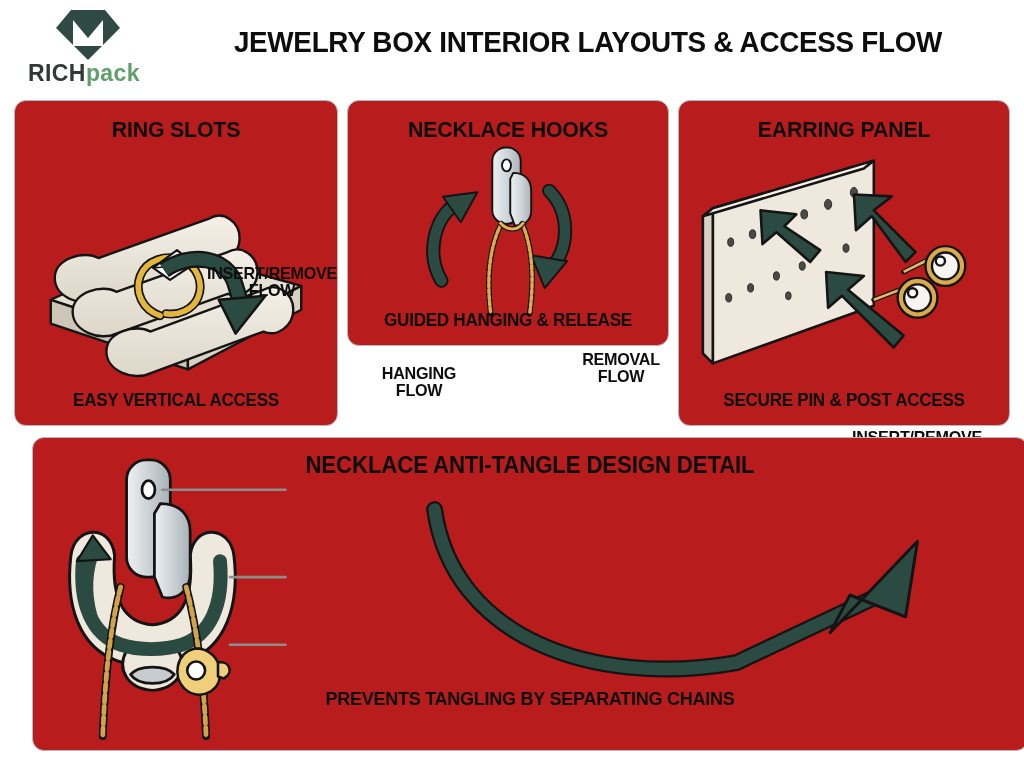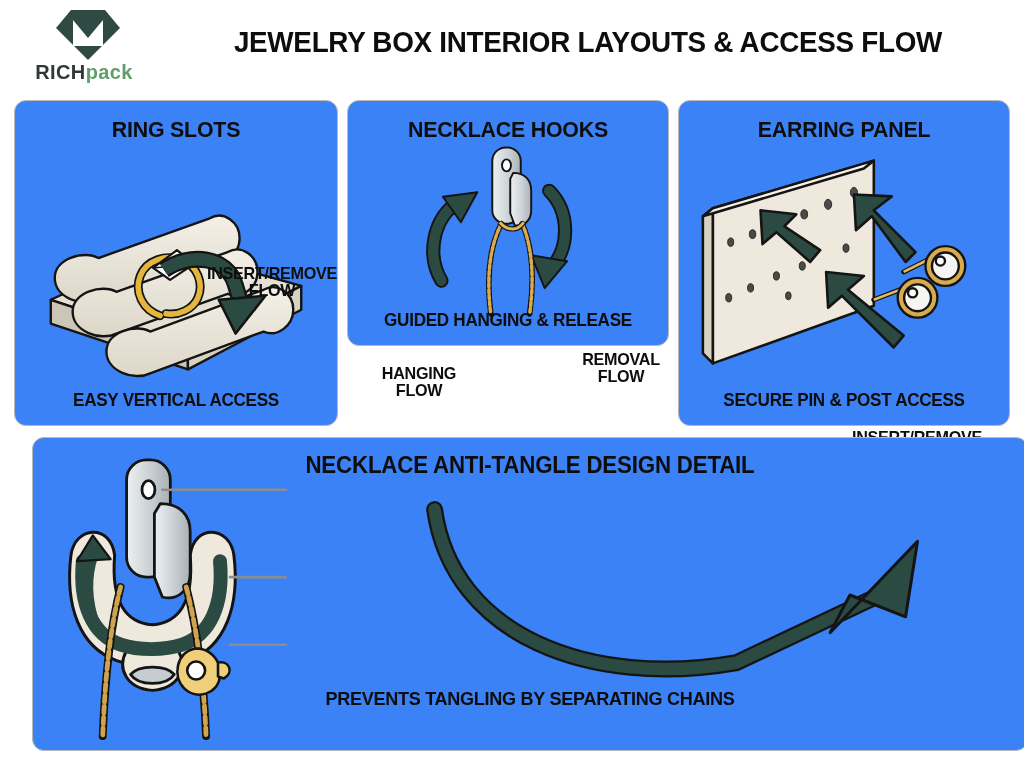--- a/index.html
+++ b/index.html
@@ -12,35 +12,35 @@
     overflow:hidden;
     position:relative;
   }
   .stage{position:relative;width:1024px;height:765px;}
 
   
   .header{position:absolute;left:0;top:0;width:1024px;height:96px;}
   .logo{position:absolute;left:18px;top:6px;width:132px;height:86px;}
   .logo-mark{position:absolute;left:36px;top:2px;width:68px;height:54px;}
   .logo-text{position:absolute;left:0;top:56px;width:132px;text-align:center;
-    font-size:20px;font-weight:700;letter-spacing:.4px;line-height:1;}
+    font-size:23px;font-weight:700;letter-spacing:.4px;line-height:1;}
   .lt-rich{color:#2f3a36;}
   .lt-pack{color:#5fa06a;}
 
   .main-title{
     position:absolute;left:160px;top:26px;width:856px;
     text-align:center;font-size:29px;font-weight:700;
     letter-spacing:-0.3px;color:#0d0d0d;
     transform:scaleX(.96);transform-origin:center;
     white-space:nowrap;
   }
 
   
   .panel{
-    position:absolute;background:#3b82f6;
+    position:absolute;background:#b91c1c;
     border:1.5px solid #b9b9b9;border-radius:12px;
     box-sizing:border-box;
   }
   .p1{left:14px;top:100px;width:324px;height:326px;}
   .p2{left:347px;top:100px;width:322px;height:246px;}
   .p3{left:678px;top:100px;width:332px;height:326px;padding-left:14px;}
   .p4{left:14px;top:437px;width:996px;height:314px;margin-left:18px;}
 
   .panel-title{
     position:absolute;left:0;top:16px;width:100%;

